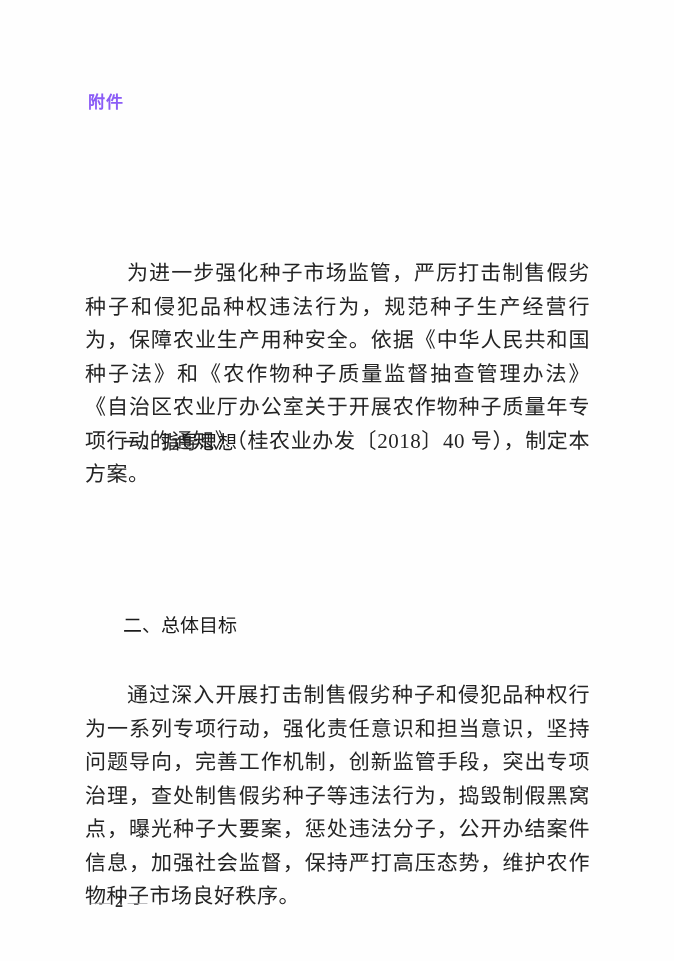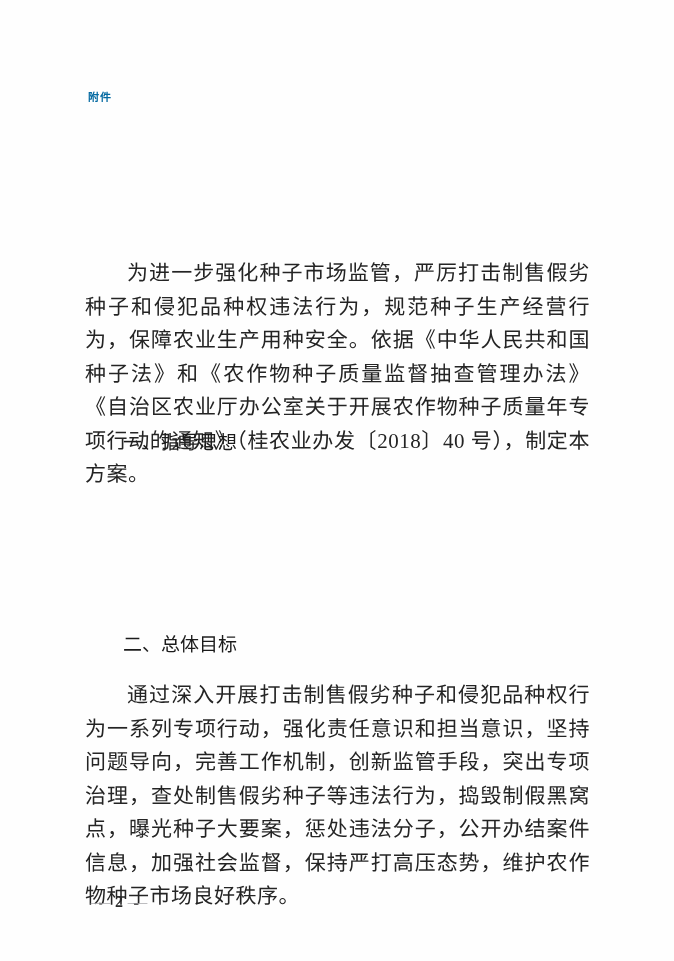--- a/index.html
+++ b/index.html
@@ -15,22 +15,22 @@
     overflow: hidden;
     font-family: "Liberation Serif", serif;
     color: #222222;
   }
   .attachment-label {
     position: absolute;
     left: 88px;
     top: 88px;
     font-family: "Liberation Sans", sans-serif;
     font-weight: bold;
-    font-size: 11px;
-    color: #0369a1;
+    font-size: 17px;
+    color: #8b5cf6;
     letter-spacing: 1px;
   }
   .doc-title {
     position: absolute;
     left: 85px;
     top: 147px;
     width: 505px;
     text-align: center;
     font-weight: bold;
     font-size: 26px;
@@ -62,21 +62,21 @@
     width: 505px;
     font-family: "Liberation Sans", sans-serif;
     font-weight: normal;
     font-size: 19px;
     line-height: 24px;
     text-indent: 2em;
     color: #1b1b1b;
     margin: 0;
   }
   .heading-1 { top: 431px; }
-  .heading-2 { top: 633px; }
+  .heading-2 { top: 614px; }
   .page-footer {
     position: absolute;
     left: 93px;
     top: 893px;
     display: flex;
     align-items: center;
     gap: 7px;
     font-size: 16px;
   }
   .footer-dash {

